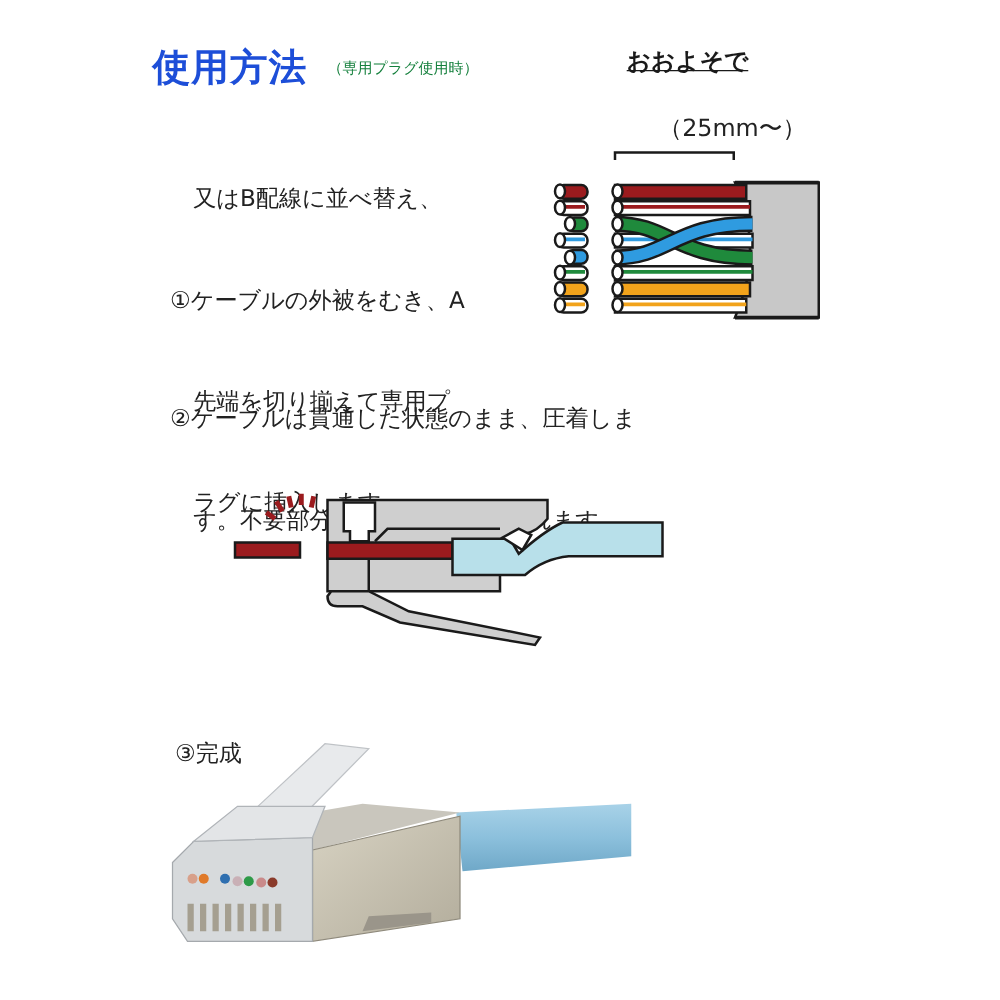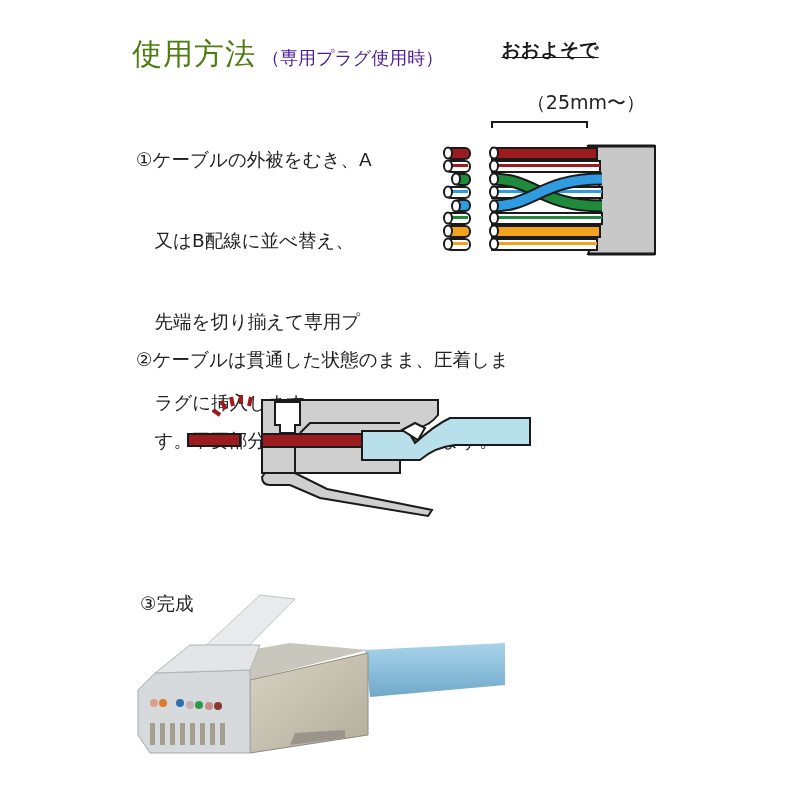--- a/index.html
+++ b/index.html
@@ -1,40 +1,40 @@
 <!DOCTYPE html>
 <html><head>
 <meta charset="utf-8">
 <style>
   html, body { margin: 0; padding: 0; background: #ffffff; }
   body { width: 800px; height: 800px; position: relative; overflow: hidden;
          font-family: "DejaVu Sans", "Liberation Sans", sans-serif; color: #222222; }
   .abs { position: absolute; }
-  .title { left: 132px; top: 34px; font-size: 30px; font-weight: normal; letter-spacing: 1px; color: #4d7c0f; }
-  .subtitle { left: 262px; top: 46px; font-size: 18px; color: #4c1d95; }
+  .title { left: 122px; top: 34px; font-size: 30px; font-weight: bold; letter-spacing: 1px; color: #1d4ed8; }
+  .subtitle { left: 262px; top: 46px; font-size: 12px; color: #15803d; }
   .step-text { font-size: 18.5px; line-height: 27px; color: #222222; white-space: pre; }
   .cut-note { left: 455px; top: 36px; width: 190px; text-align: center; font-size: 19px;
               font-weight: bold; line-height: 27px; color: #1a1a1a; text-decoration: underline; }
   .cut-range { left: 455px; top: 90px; width: 190px; text-align: right; font-size: 19px; color: #222; }
   svg { position: absolute; }
 </style>
 </head>
 <body>
 
 <div class="abs title">使用方法</div>
 <div class="abs subtitle">（専用プラグ使用時）</div>
 
 <div class="abs cut-note">
   <div>おおよそで</div>
 </div>
 <div class="abs cut-range">（25mm〜）</div>
 
 <div class="abs step-text" style="left:136px; top:92px;">
+  <div>　又はB配線に並べ替え、</div>
   <div>①ケーブルの外被をむき、A</div>
-  <div>　又はB配線に並べ替え、</div>
   <div>　先端を切り揃えて専用プ</div>
   <div>　ラグに挿入します。</div>
 </div>
 
 <svg style="left:440px; top:118px;" width="230" height="145" viewBox="0 0 230 145">
 
   <path d="M52 10 V4 H147 V10" fill="none" stroke="#1a1a1a" stroke-width="2"></path>
 
   <path d="M148 28 H215 V136 H148 Q172 82 148 28 Z" fill="#c8c8c8" stroke="#1a1a1a" stroke-width="2"></path>
   <line x1="148" y1="28" x2="215" y2="28" stroke="#1a1a1a" stroke-width="3"></line>
@@ -90,21 +90,21 @@
       <ellipse cx="8" cy="48" rx="4" ry="5.5"></ellipse>
     <ellipse cx="16" cy="61" rx="4" ry="5.5"></ellipse>
       <ellipse cx="8" cy="74" rx="4" ry="5.5"></ellipse>
     <ellipse cx="16" cy="88" rx="4" ry="5.5"></ellipse>
       <ellipse cx="8" cy="100" rx="4" ry="5.5"></ellipse>
     <ellipse cx="8" cy="113" rx="4" ry="5.5"></ellipse>
       <ellipse cx="8" cy="126" rx="4" ry="5.5"></ellipse>
   </g>
 </svg>
 
-<div class="abs step-text" style="left:136px; top:292px;">
+<div class="abs step-text" style="left:136px; top:268px;">
   <div>②ケーブルは貫通した状態のまま、圧着しま</div>
   <div>　す。不要部分は 同時にカットされます。</div>
 </div>
 
 <svg style="left:180px; top:385px;" width="360" height="135" viewBox="0 0 360 135">
 
   <g stroke="#9b1b1e" stroke-width="4" stroke-linecap="butt">
     <line x1="33" y1="25" x2="40" y2="30"></line>
     <line x1="41" y1="16" x2="46" y2="24"></line>
     <line x1="51" y1="12" x2="53" y2="21"></line>

